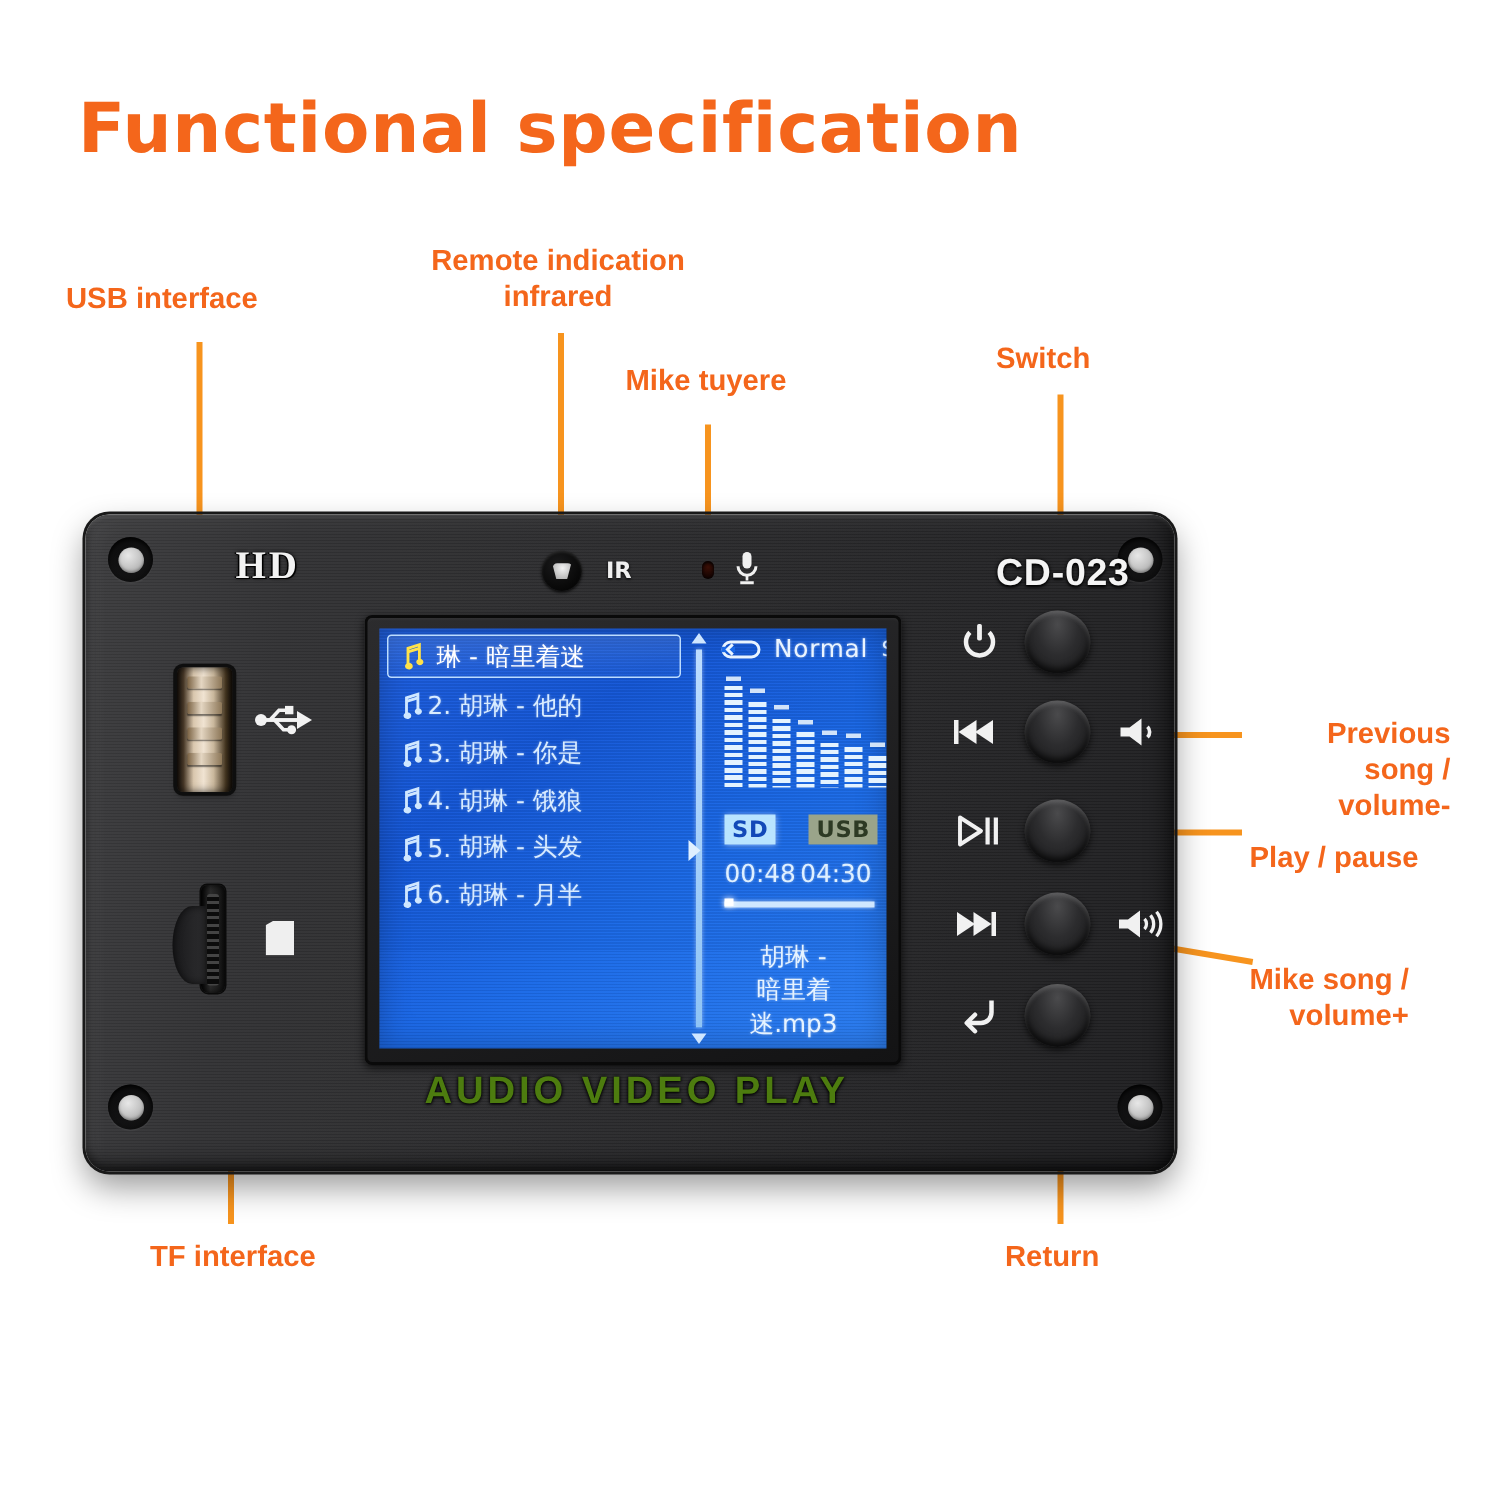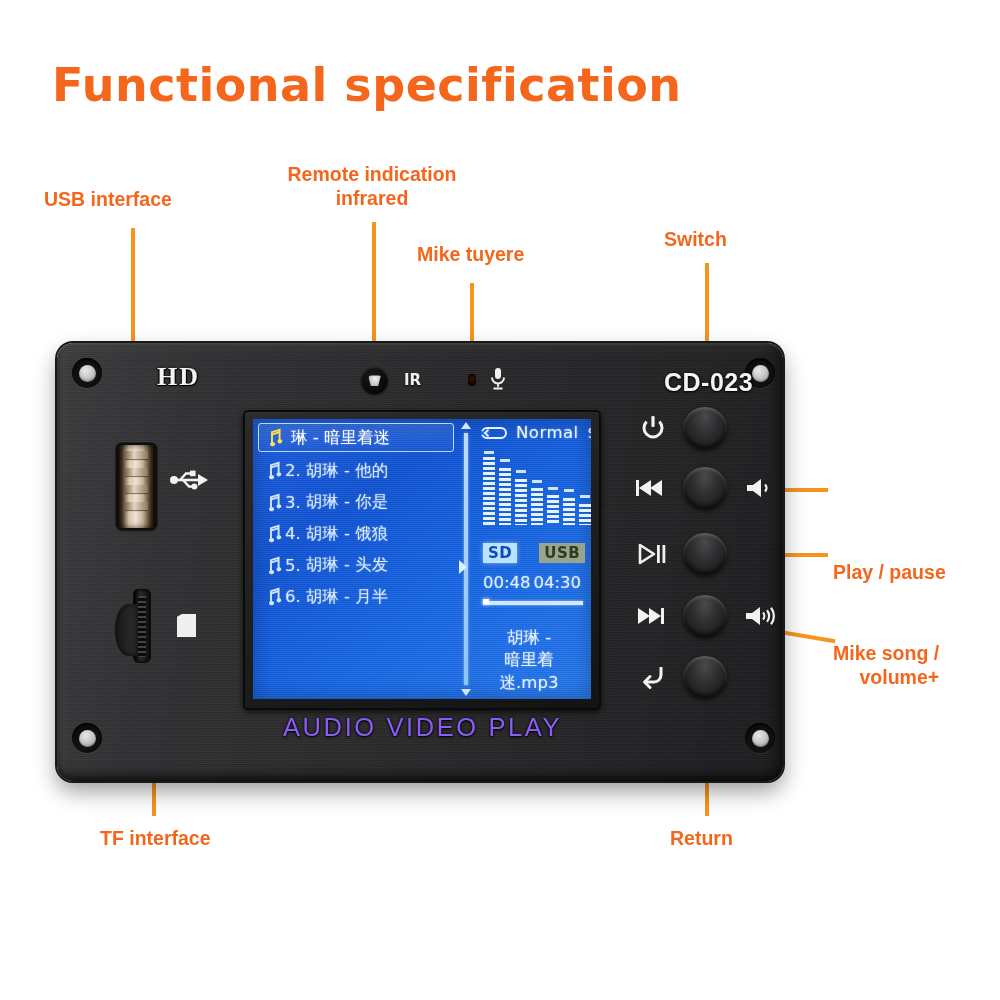--- a/index.html
+++ b/index.html
@@ -90,21 +90,21 @@
   }
   .model-no {
     position: absolute; left: 652px; top: 368px;
     font-size: 25px; font-weight: bold; color: #f4f4f4;
     letter-spacing: 0.5px;
     text-shadow: 0 1px 2px rgba(0,0,0,0.95), 0 0 3px rgba(0,0,0,0.8);
     margin-left: 12px;
   }
   .silk-avp {
     position: absolute; left: 283px; top: 713px;
-    font-size: 25.5px; font-weight: normal; color: #8b5cf6;
+    font-size: 25.5px; font-weight: bold; color: #4d7c0f;
     letter-spacing: 2.6px;
     text-shadow: 0 1px 2px rgba(0,0,0,0.95), 0 0 3px rgba(0,0,0,0.9);
   }
 
   
   .ir-dome {
     position: absolute; left: 361px; top: 367px;
     width: 27px; height: 27px; border-radius: 50%;
     background: radial-gradient(circle at 40% 35%, #1b1b1c 0%, #0a0a0a 60%, #000 100%);
     box-shadow: inset 0 1px 2px rgba(255,255,255,0.12), 0 1px 2px rgba(0,0,0,0.8);
@@ -264,20 +264,22 @@
 
 <div id="stage">
 
   <div class="page-title">Functional specification</div>
 
   <div class="callout left" style="left:44px;  top:188px;">USB interface</div>
   <div class="callout center" style="left:272px; top:163px; width:200px;">Remote indication
 infrared</div>
   <div class="callout left" style="left:417px; top:243px;">Mike tuyere</div>
   <div class="callout left" style="left:664px; top:228px;">Switch</div>
+  <div class="callout left" style="left:833px; top:478px;">Previous song /
+volume-</div>
   <div class="callout left" style="left:833px; top:561px;">Play / pause</div>
   <div class="callout left" style="left:833px; top:642px;">Mike song /
 volume+</div>
   <div class="callout left" style="left:670px; top:827px;">Return</div>
   <div class="callout left" style="left:100px; top:827px;">TF interface</div>
 
   <div class="leader v" style="left:131px; top:228px; height:258px;"></div>
 
   <div class="leader v" style="left:372px; top:222px; height:158px;"></div>
 

